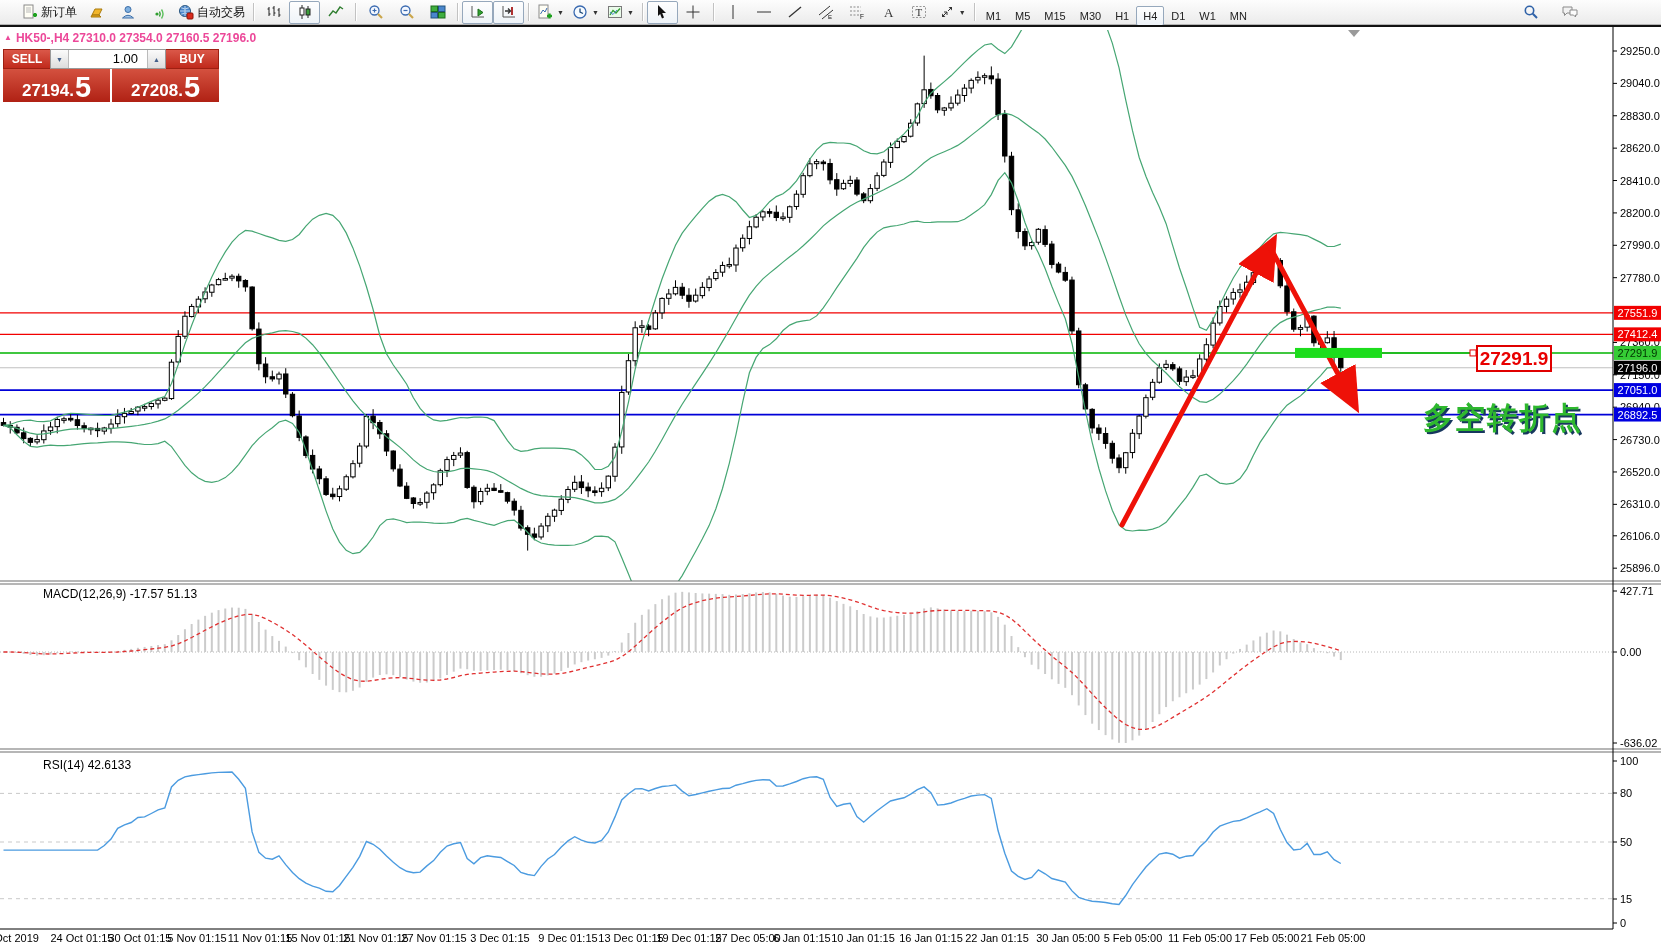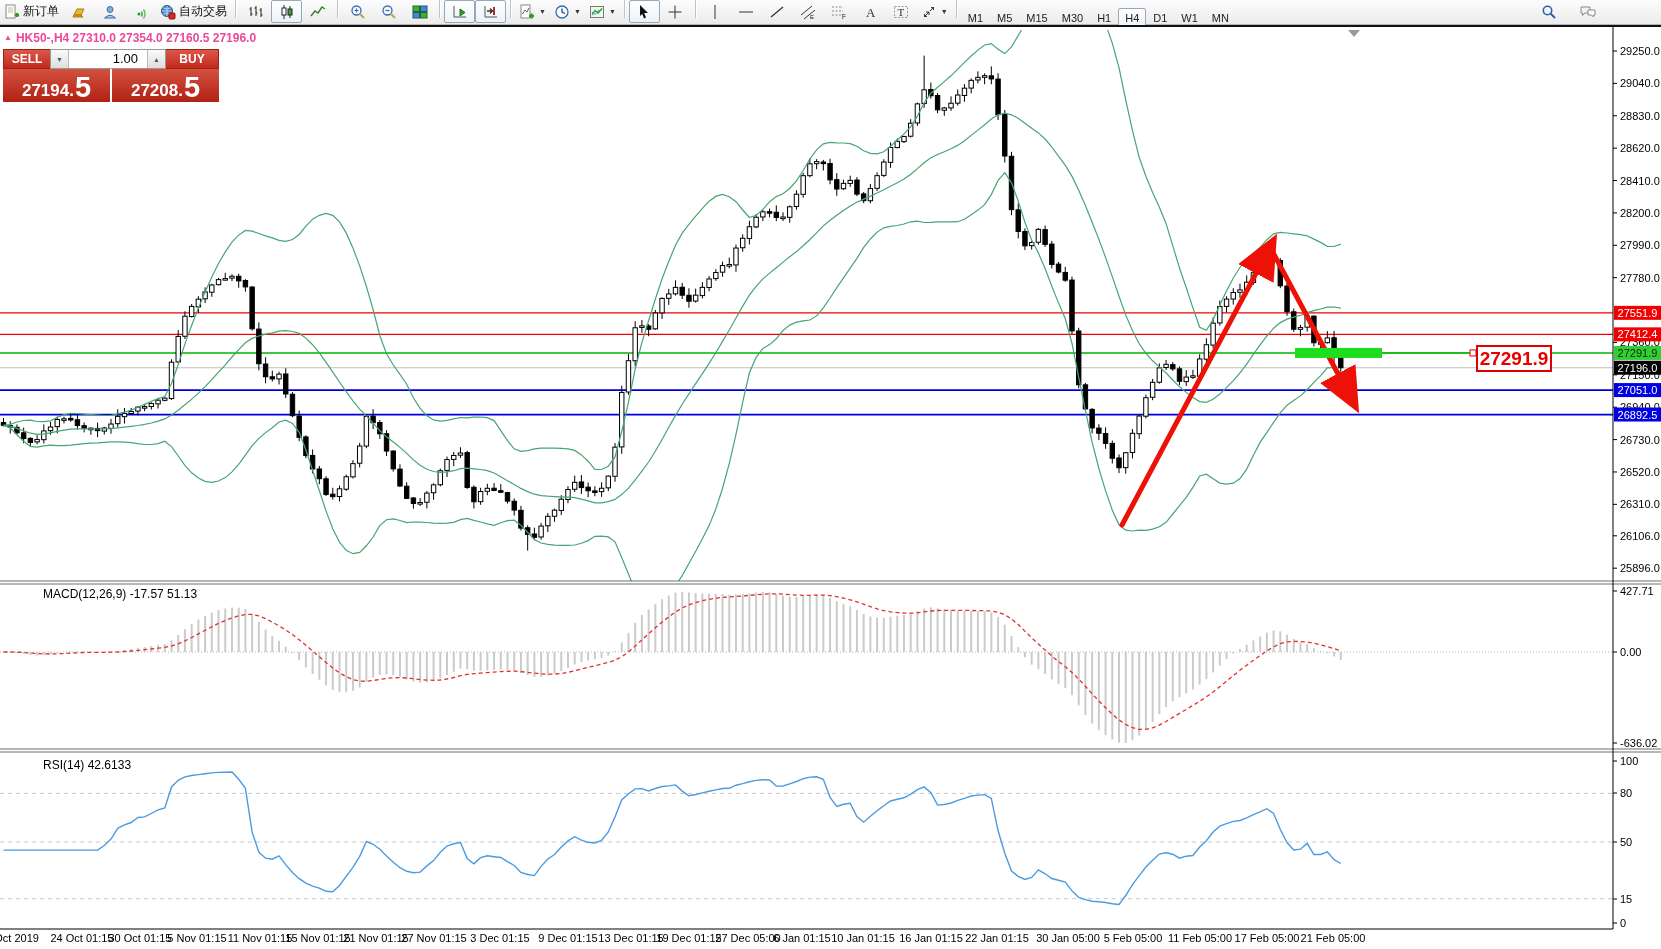--- a/index.html
+++ b/index.html
@@ -2,21 +2,21 @@
 <html><head>
 <meta charset="utf-8">
 <style>
   html,body{margin:0;padding:0;background:#fff;width:1661px;height:949px;overflow:hidden;
     font-family:"Liberation Sans","DejaVu Sans",sans-serif;-webkit-font-smoothing:antialiased;}
   #app{position:relative;width:1661px;height:949px;background:#fff;}
 
   
   #toolbar{position:absolute;top:0;left:0;width:100%;height:25px;box-sizing:border-box;
     background:linear-gradient(#fdfdfd,#ebebeb);border-bottom:1px solid #b3b3b3;
-    display:flex;align-items:flex-start;padding:0 0;}
+    display:flex;align-items:center;padding:0 18px;}
   .tb-btn{height:21px;min-width:23px;display:flex;align-items:center;justify-content:center;
     gap:3px;padding:0 3px;border:1px solid transparent;border-radius:2px;cursor:default;}
   .tb-btn.active{border:1px solid #96a8bc;background:linear-gradient(#fefefe,#eef3f8);}
   .tb-label{font-size:12px;color:#111;white-space:nowrap;font-family:sans-serif;}
   .tb-sep{width:1px;height:18px;background:#c2c2c2;box-shadow:1px 0 0 #fff;margin:0 4px;}
   .dd{font-size:7px;color:#333;margin-left:1px;}
   .tf-btn{font-size:11px;color:#222;padding:3px 6px;border:1px solid transparent;border-radius:2px;}
   .tf-btn.active{border:1px solid #96a8bc;background:linear-gradient(#fefefe,#eef3f8);}
   #tb-right{margin-left:auto;display:flex;align-items:center;margin-right:58px;gap:8px;}
 
@@ -1059,14 +1059,15 @@
     <div id="macd-label" class="ind-label">
       <span>MACD(12,26,9)</span>
       <span>-17.57 51.13</span>
     </div>
     <div id="rsi-label" class="ind-label">
       <span>RSI(14)</span>
       <span>42.6133</span>
     </div>
 
     <div id="price-box-label">27291.9</div>
+    <div id="cn-annotation">多空转折点</div>
   </div>
 </div>
 
 </body></html>

